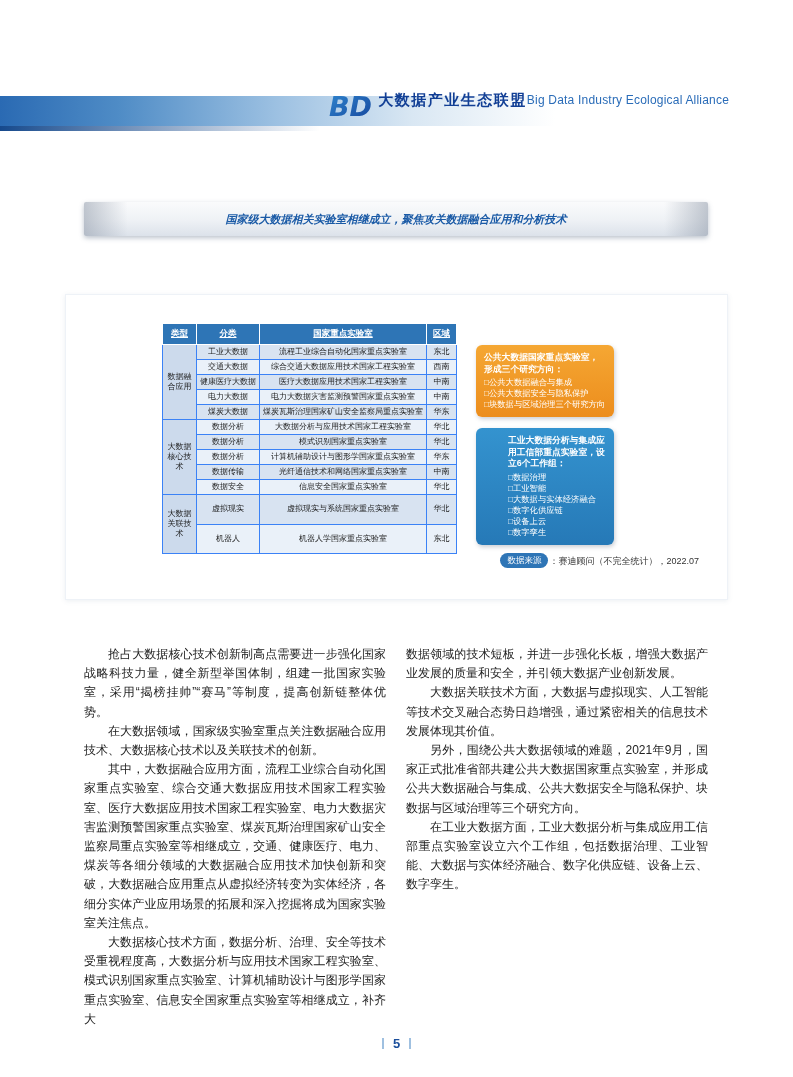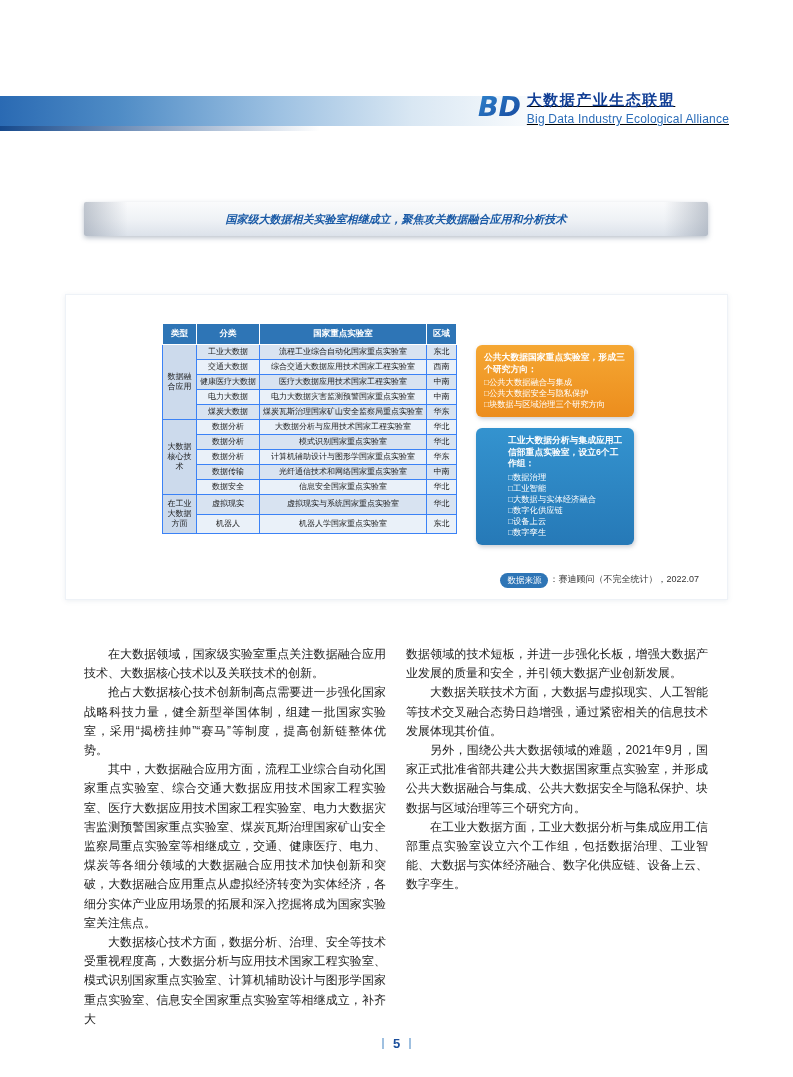--- a/index.html
+++ b/index.html
@@ -18,21 +18,21 @@
     background: linear-gradient(90deg,#2a6ab3 0%,#4f8cc6 15%,#9dc1e2 35%,#d9e7f3 52%,#ffffff 70%);
   }
   .header-band-accent {
     position: absolute; left: 0; top: 126px; width: 320px; height: 5px;
     background: linear-gradient(90deg,#16498c, rgba(22,73,140,0));
   }
   .logo-wrap {
     position: absolute; right: 64px; top: 91px;
     display: flex; align-items: flex-start; gap: 7px;
   }
-  .logo-text { display:flex; flex-direction:column;text-decoration:underline; }
+  .logo-text { display:flex; flex-direction:row; }
   .logo-text .cn { font-size: 15px; font-weight: bold; color: #123f95; letter-spacing: 1.5px; }
   .logo-text .en { font-size: 12px; color: #2a6cb8; margin-top: 2px; letter-spacing: 0.2px; }
 
   
   .title-banner {
     position: absolute; left: 84px; top: 202px; width: 624px; height: 34px;
     display: flex; align-items: center; justify-content: center;
     border-radius: 2px;
     background:
       linear-gradient(90deg, rgba(145,155,170,0.55) 0%, rgba(255,255,255,0) 7%, rgba(255,255,255,0) 93%, rgba(145,155,170,0.55) 100%),
@@ -47,45 +47,45 @@
     background: #ffffff;
     border: 1px solid #eef2f7;
     box-shadow: 0 1px 5px rgba(100,120,150,0.12);
   }
   .labs-table {
     position: absolute; left: 96px; top: 28px;
     border-collapse: collapse; font-size: 8px; table-layout: auto;
   }
   .labs-table th {
     background: #2e75b6; color: #fff; font-weight: bold;
-    padding: 4px 4px; border: 1px solid #ffffff; font-size: 8.5px; white-space: nowrap;
+    padding: 4px 4px; border: 1px solid #ffffff; font-size: 8.5px; white-space: nowrap; text-decoration: underline;
   }
   .labs-table td {
     border: 1px solid #3b82f6; padding: 1px 3px; text-align: center;
     color: #1c1c1c; height: 15px; line-height: 1.25;
   }
   .labs-table tbody tr:nth-child(odd)  { background: #d8e3f1; }
   .labs-table tbody tr:nth-child(even) { background: #eaf1f9; }
-  .labs-table td.grp { background: #ccdaec; width: 34px; padding: 4px 3px; }
+  .labs-table td.grp { background: #ccdaec; width: 34px; padding: 14px 3px; }
   .labs-table td.c-cat, .labs-table td.c-lab, .labs-table td.c-reg { white-space: nowrap; }
   .labs-table td.c-reg { min-width: 30px; }
 
   .callout {
-    position: absolute; left: 410px; width: 158px;
+    position: absolute; left: 410px; width: 138px;
     border-radius: 6px; color: #fff; padding: 7px 8px;
     box-shadow: 1px 2px 4px rgba(80,90,110,0.3);
   }
   .callout .co-title { font-weight: bold; font-size: 8.8px; line-height: 11.5px; margin-bottom: 2px; }
   .callout .co-item  { font-size: 8.3px; line-height: 11px; }
   .callout.orange { top: 50px;  background: linear-gradient(180deg,#f5a733,#ec8d1d); }
   .callout.blue   { top: 133px; background: linear-gradient(180deg,#3493cf,#2679b7); padding-left: 32px; }
 
   .source {
-    position: absolute; right: 28px; top: 278px;
-    display: flex; align-items: flex-start; font-size: 9px; color: #333;
+    position: absolute; right: 28px; top: 258px;
+    display: flex; align-items: flex-end; font-size: 9px; color: #333;
   }
   .source .badge {
     background: #2e75b6; color: #fff; border-radius: 8px;
     padding: 1.5px 7px; font-size: 8.5px; margin-right: 1px;
   }
 
   
   .bodytext {
     position: absolute; left: 84px; top: 645px; width: 624px;
     display: flex; gap: 20px;
@@ -185,21 +185,21 @@
           <td class="c-cat">数据传输</td>
           <td class="c-lab">光纤通信技术和网络国家重点实验室</td>
           <td class="c-reg">中南</td>
         </tr>
         <tr>
           <td class="c-cat">数据安全</td>
           <td class="c-lab">信息安全国家重点实验室</td>
           <td class="c-reg">华北</td>
         </tr>
         <tr>
-          <td class="grp" rowspan="2">在工业大数据方面</td>
+          <td class="grp" rowspan="2">大数据关联技术</td>
           <td class="c-cat">虚拟现实</td>
           <td class="c-lab">虚拟现实与系统国家重点实验室</td>
           <td class="c-reg">华北</td>
         </tr>
         <tr>
           <td class="c-cat">机器人</td>
           <td class="c-lab">机器人学国家重点实验室</td>
           <td class="c-reg">东北</td>
         </tr>
       </tbody>
@@ -223,22 +223,22 @@
     </div>
 
     <div class="source">
       <span class="badge">数据来源</span>
       <span>：赛迪顾问（不完全统计），2022.07</span>
     </div>
   </div>
 
   <div class="bodytext">
     <div class="col">
+      <p class="ind">抢占大数据核心技术创新制高点需要进一步强化国家战略科技力量，健全新型举国体制，组建一批国家实验室，采用“揭榜挂帅”“赛马”等制度，提高创新链整体优势。</p>
       <p class="ind">在大数据领域，国家级实验室重点关注数据融合应用技术、大数据核心技术以及关联技术的创新。</p>
-      <p class="ind">抢占大数据核心技术创新制高点需要进一步强化国家战略科技力量，健全新型举国体制，组建一批国家实验室，采用“揭榜挂帅”“赛马”等制度，提高创新链整体优势。</p>
       <p class="ind">其中，大数据融合应用方面，流程工业综合自动化国家重点实验室、综合交通大数据应用技术国家工程实验室、医疗大数据应用技术国家工程实验室、电力大数据灾害监测预警国家重点实验室、煤炭瓦斯治理国家矿山安全监察局重点实验室等相继成立，交通、健康医疗、电力、煤炭等各细分领域的大数据融合应用技术加快创新和突破，大数据融合应用重点从虚拟经济转变为实体经济，各细分实体产业应用场景的拓展和深入挖掘将成为国家实验室关注焦点。</p>
       <p class="ind">大数据核心技术方面，数据分析、治理、安全等技术受重视程度高，大数据分析与应用技术国家工程实验室、模式识别国家重点实验室、计算机辅助设计与图形学国家重点实验室、信息安全国家重点实验室等相继成立，补齐大</p>
     </div>
     <div class="col">
       <p>数据领域的技术短板，并进一步强化长板，增强大数据产业发展的质量和安全，并引领大数据产业创新发展。</p>
       <p class="ind">大数据关联技术方面，大数据与虚拟现实、人工智能等技术交叉融合态势日趋增强，通过紧密相关的信息技术发展体现其价值。</p>
       <p class="ind">另外，围绕公共大数据领域的难题，2021年9月，国家正式批准省部共建公共大数据国家重点实验室，并形成公共大数据融合与集成、公共大数据安全与隐私保护、块数据与区域治理等三个研究方向。</p>
       <p class="ind">在工业大数据方面，工业大数据分析与集成应用工信部重点实验室设立六个工作组，包括数据治理、工业智能、大数据与实体经济融合、数字化供应链、设备上云、数字孪生。</p>
     </div>
   </div>

